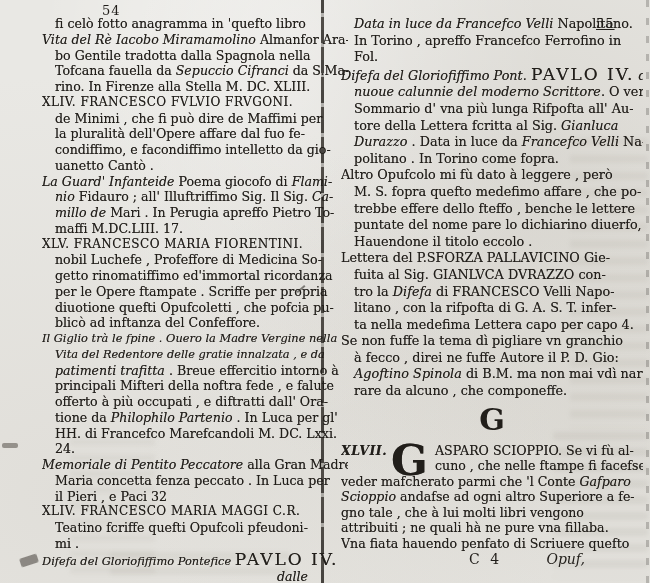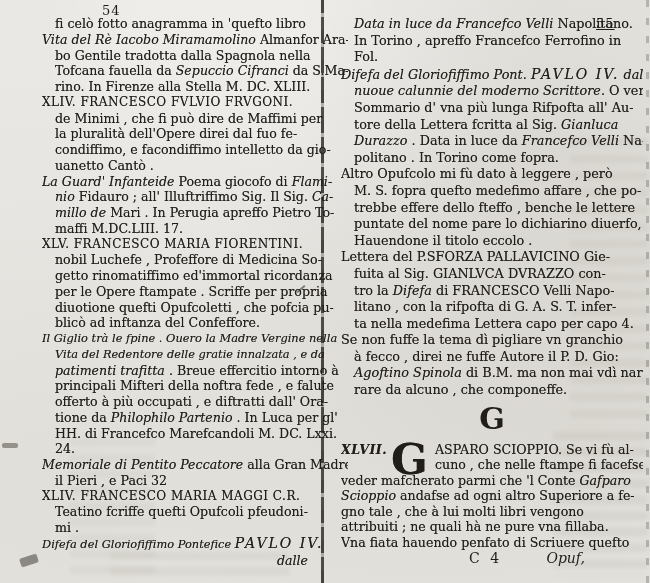--- a/index.html
+++ b/index.html
@@ -42,21 +42,21 @@
   .col{position:absolute;top:16px;overflow:hidden;}
   .col-left{left:28px;width:306px;margin-left:14px;}
   .col-right{left:341px;width:302px;}
 
   .ln{white-space:nowrap;line-height:15.75px;font-size:12.6px;
       text-shadow:0 0 .5px rgba(20,17,12,.55);}
   .col-right .ln{line-height:16.6px;font-size:12.8px;}
   .ind{padding-left:13px;}
   .head{letter-spacing:.5px;font-size:12px;}
   .small{font-size:11.4px;}
-  .small .s-c{font-size:14px;font-style:italic;}
+  .small .s-c{font-size:17px;}
   .cw{text-align:right;padding-right:40px;}
   .s-r{font-style:normal;}
   .s-i{font-style:italic;}
   .s-c{letter-spacing:2px;font-size:12.2px;}
 
   .ghead{text-align:center;font-size:30px;line-height:34px;margin:3px 0 6px 0;font-weight:bold;}
 
   .entry47{position:relative;}
   .entry47 .ln{line-height:15.5px;font-size:12.6px;}
   .dropG{position:absolute;left:50px;top:-4px;font-size:43px;line-height:1;font-weight:bold;
@@ -86,21 +86,21 @@
   <div class="pagenum pn-right">55</div>
 
   <div class="col col-left" id="left-lines">
       <div class="ln ind"><span class="s-r">fi celò fotto anagramma in 'quefto libro</span></div>
       <div class="ln"><span class="s-i">Vita del Rè Iacobo Miramamolino </span><span class="s-r">Almanfor Ara-</span></div>
       <div class="ln ind"><span class="s-r">bo Gentile tradotta dalla Spagnola nella</span></div>
       <div class="ln ind"><span class="s-r">Tofcana fauella da </span><span class="s-i">Sepuccio Cifranci</span><span class="s-r"> da S.Ma-</span></div>
       <div class="ln ind"><span class="s-r">rino. In Firenze alla Stella M. DC. XLIII.</span></div>
       <div class="ln head"><span class="s-r">XLIV. FRANCESCO FVLVIO FRVGONI.</span></div>
       <div class="ln ind"><span class="s-r">de Minimi , che fi può dire de Maffimi per</span></div>
-      <div class="ln ind"><span class="s-r">la pluralità dell'Opere direi dal fuo fe-</span></div>
+      <div class="ln ind"><span class="s-r">la pluralità dell'Opere affare dal fuo fe-</span></div>
       <div class="ln ind"><span class="s-r">condiffimo, e facondiffimo intelletto da gio-</span></div>
       <div class="ln ind"><span class="s-r">uanetto Cantò .</span></div>
       <div class="ln"><span class="s-i">La Guard' Infanteide </span><span class="s-r">Poema giocofo di </span><span class="s-i">Flami-</span></div>
       <div class="ln ind"><span class="s-i">nio </span><span class="s-r">Fidauro ; all' Illuftriffimo Sig. Il Sig. </span><span class="s-i">Ca-</span></div>
       <div class="ln ind"><span class="s-i">millo de </span><span class="s-r">Mari . In Perugia apreffo Pietro To-</span></div>
       <div class="ln ind"><span class="s-r">maffi M.DC.LIII. 17.</span></div>
       <div class="ln head"><span class="s-r">XLV. FRANCESCO MARIA FIORENTINI.</span></div>
       <div class="ln ind"><span class="s-r">nobil Luchefe , Profeffore di Medicina So-</span></div>
       <div class="ln ind"><span class="s-r">getto rinomatiffimo ed'immortal ricordanza</span></div>
       <div class="ln ind"><span class="s-r">per le Opere ftampate . Scriffe per propria</span></div>
@@ -108,20 +108,21 @@
       <div class="ln ind"><span class="s-r">blicò ad inftanza del Confeffore.</span></div>
       <div class="ln small"><span class="s-i">Il Giglio trà le fpine . Ouero la Madre Vergine nella</span></div>
       <div class="ln ind small"><span class="s-i">Vita del Redentore delle gratie innalzata , e da</span></div>
       <div class="ln ind"><span class="s-i">patimenti trafitta </span><span class="s-r">. Breue effercitio intorno à</span></div>
       <div class="ln ind"><span class="s-r">principali Mifteri della noftra fede , e falute</span></div>
       <div class="ln ind"><span class="s-r">offerto à più occupati , e diftratti dall' Ora-</span></div>
       <div class="ln ind"><span class="s-r">tione da </span><span class="s-i">Philophilo Partenio </span><span class="s-r">. In Luca per gl'</span></div>
       <div class="ln ind"><span class="s-r">HH. di Francefco Marefcandoli M. DC. Lxxi.</span></div>
       <div class="ln ind"><span class="s-r">24.</span></div>
       <div class="ln"><span class="s-i">Memoriale di Pentito Peccatore </span><span class="s-r">alla Gran Madre</span></div>
+      <div class="ln ind"><span class="s-r">Maria concetta fenza peccato . In Luca per</span></div>
       <div class="ln ind"><span class="s-r">il Pieri , e Paci 32</span></div>
       <div class="ln head"><span class="s-r">XLIV. FRANCESCO MARIA MAGGI C.R.</span></div>
       <div class="ln ind"><span class="s-r">Teatino fcriffe quefti Opufcoli pfeudoni-</span></div>
       <div class="ln ind"><span class="s-r">mi .</span></div>
       <div class="ln small"><span class="s-i">Difefa del Gloriofiffimo Pontefice </span><span class="s-c">PAVLO IV.</span></div>
       <div class="ln cw"><span class="s-i">dalle</span></div>
     </div>
 
   <div class="col col-right">
     <div id="right-lines-top">

